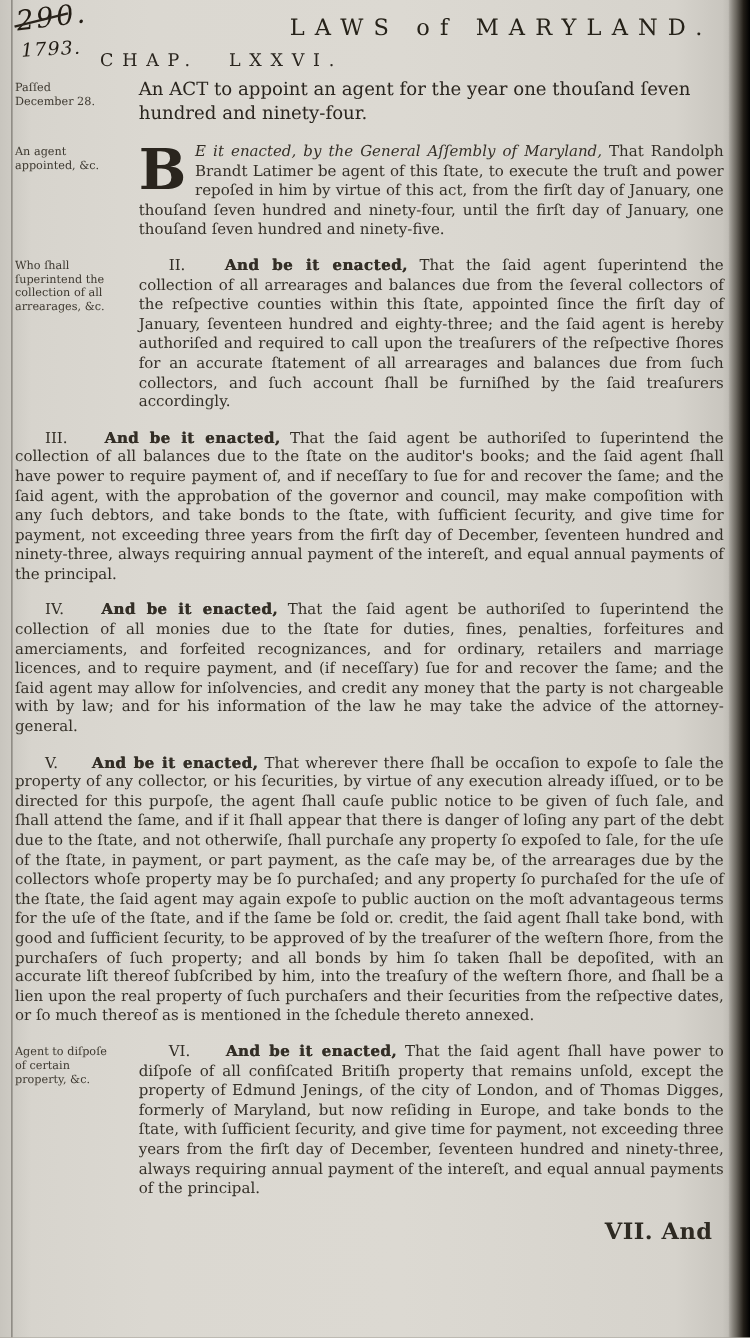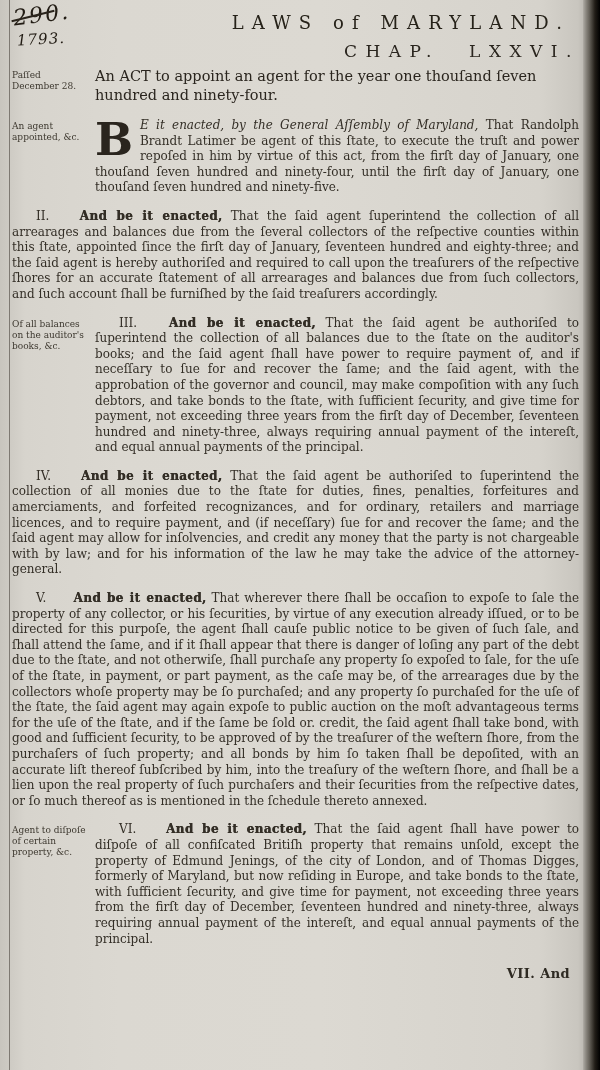--- a/index.html
+++ b/index.html
@@ -14,44 +14,44 @@
   .left-rule { position:absolute; left:9px; top:0; width:1px; height:100%; background:rgba(60,55,48,.55); }
   .right-band { position:absolute; right:0; top:0; width:17px; height:100%;
     background:linear-gradient(90deg,rgba(100,95,88,.15) 0%,#6b675f 35%,#211d17 70%,#000 100%); }
 
   .handwritten { position:absolute; left:13px; top:2px; color:#221c14; }
   .hw-num { font-size:22px; font-style:italic; transform:rotate(-7deg); letter-spacing:2px; }
   .hw-strike { position:absolute; left:-2px; top:13px; width:44px; height:2px; background:#2a241c; transform:rotate(-14deg); }
   .hw-year { font-size:15px; font-style:italic; transform:rotate(-3deg); margin-top:3px; margin-left:4px; letter-spacing:1px; }
 
   .header { text-align:right; padding:12px 30px 0 70px; font-size:18px; letter-spacing:.45em; white-space:nowrap; color:#262219; }
-  .chapter { text-align:right; padding:8px 20px 0 80px; font-size:17px; letter-spacing:.5em; word-spacing:.9em; color:#2a251e; }
+  .chapter { text-align:left; padding:8px 20px 0 80px; font-size:14px; letter-spacing:.5em; word-spacing:.9em; color:#2a251e; }
 
-  .row { display:flex; padding-left:12px; margin-top:13px; }
+  .row { display:flex; padding-left:12px; margin-top:13px;gap:16px; }
   .row.title-row { margin-top:6px; }
   .margin-note {
     width:83px; flex:0 0 83px; font-size:9px; line-height:11px;
     color:#3d382f; padding-top:3px; padding-right:8px;
   }
   .main-col { flex:1; padding-right:21px; }
 
   .act-title { font-size:14.5px; line-height:19px; color:#2a251e; }
 
   .body-text { font-size:12px; line-height:15.6px; text-align:justify; color:#332e26; }
   .body-text.indent { text-indent:24px; }
   .dropcap {
     float:left; font-size:45px; line-height:40px; font-weight:700;
     padding:2px 7px 0 0; color:#2a251e;
   }
   .italic-intro { font-style:italic; }
   .sec-num { font-weight:400; }
   .enacted { font-weight:700; letter-spacing:.4px; text-shadow:.4px 0 0 currentColor;margin-left:22px; }
 
   .catchword-row { margin-top:16px; padding-right:30px; text-align:right; }
-  .catchword { font-size:13px; font-weight:700; letter-spacing:.4px; color:#2e2a22; }
+  .catchword { font-size:18px; font-weight:700; letter-spacing:.4px; color:#2e2a22; }
 </style>
 </head>
 <body>
 
 <div class="page">
   <div class="left-rule"></div>
   <div class="right-band"></div>
 
   <div class="handwritten">
     <div class="hw-num">290.</div>
@@ -72,31 +72,31 @@
   <div class="row">
     <div class="margin-note">An agent appointed, &amp;c.</div>
     <div class="main-col">
       <p class="body-text"><span class="dropcap">B</span><span class="italic-intro">E it enacted, by the General Aſſembly of Maryland,</span>
         <span class="sec-body">That Randolph Brandt Latimer be agent of this ſtate, to execute the truſt and power repoſed in him by virtue of this act, from the firſt day of January, one thouſand ſeven hundred and ninety-four, until the firſt day of January, one thouſand ſeven hundred and ninety-five.</span>
       </p>
     </div>
   </div>
 
   <div class="row">
+    <div class="margin-note">Who ſhall ſuperintend the collection of all arrearages, &amp;c.</div>
     <div class="main-col">
       <p class="body-text indent">
         <span class="sec-num">II.</span>
         <span class="enacted">And be it enacted,</span>
         <span class="sec-body">That the ſaid agent ſuperintend the collection of all arrearages and balances due from the ſeveral collectors of the reſpective counties within this ſtate, appointed ſince the firſt day of January, ſeventeen hundred and eighty-three; and the ſaid agent is hereby authoriſed and required to call upon the treaſurers of the reſpective ſhores for an accurate ſtatement of all arrearages and balances due from ſuch collectors, and ſuch account ſhall be furniſhed by the ſaid treaſurers accordingly.</span>
       </p>
     </div>
   </div>
 
   <div class="row">
-    <div class="margin-note">Of all balances on the auditor's books, &amp;c.</div>
     <div class="main-col">
       <p class="body-text indent">
         <span class="sec-num">III.</span>
         <span class="enacted">And be it enacted,</span>
         <span class="sec-body">That the ſaid agent be authoriſed to ſuperintend the collection of all balances due to the ſtate on the auditor's books; and the ſaid agent ſhall have power to require payment of, and if neceſſary to ſue for and recover the ſame; and the ſaid agent, with the approbation of the governor and council, may make compoſition with any ſuch debtors, and take bonds to the ſtate, with ſufficient ſecurity, and give time for payment, not exceeding three years from the firſt day of December, ſeventeen hundred and ninety-three, always requiring annual payment of the intereſt, and equal annual payments of the principal.</span>
       </p>
     </div>
   </div>
 
   <div class="row">

